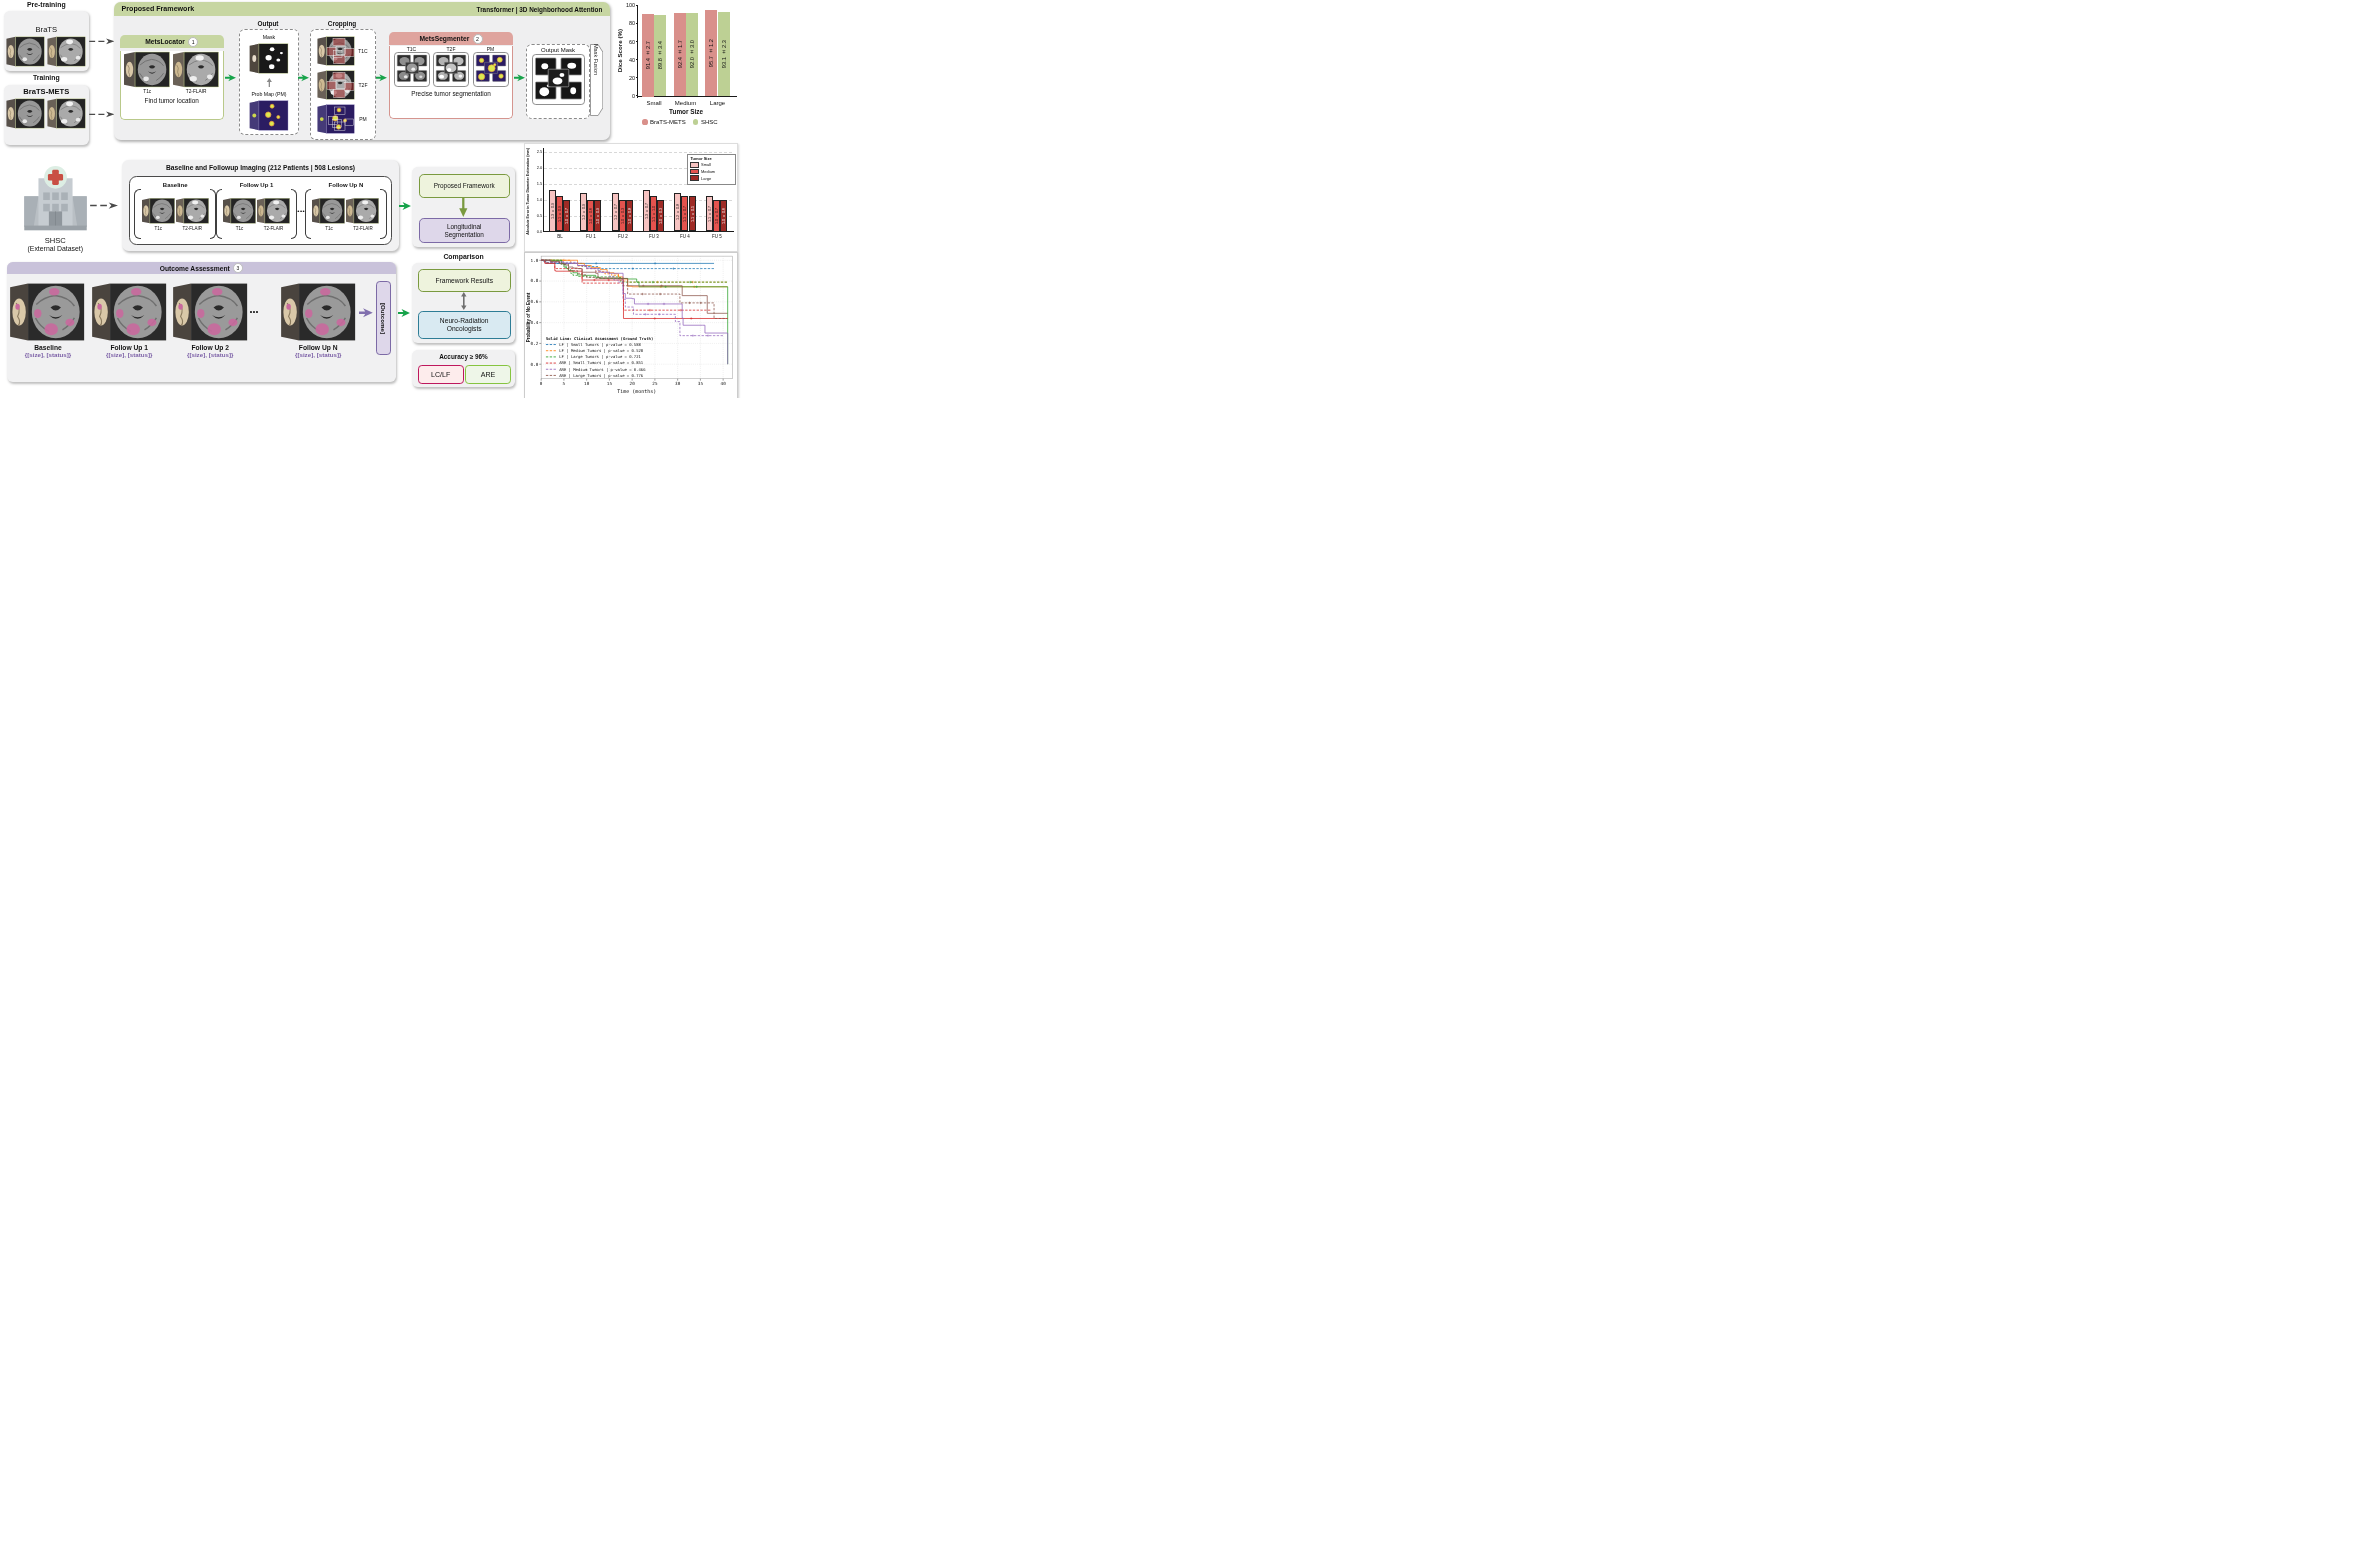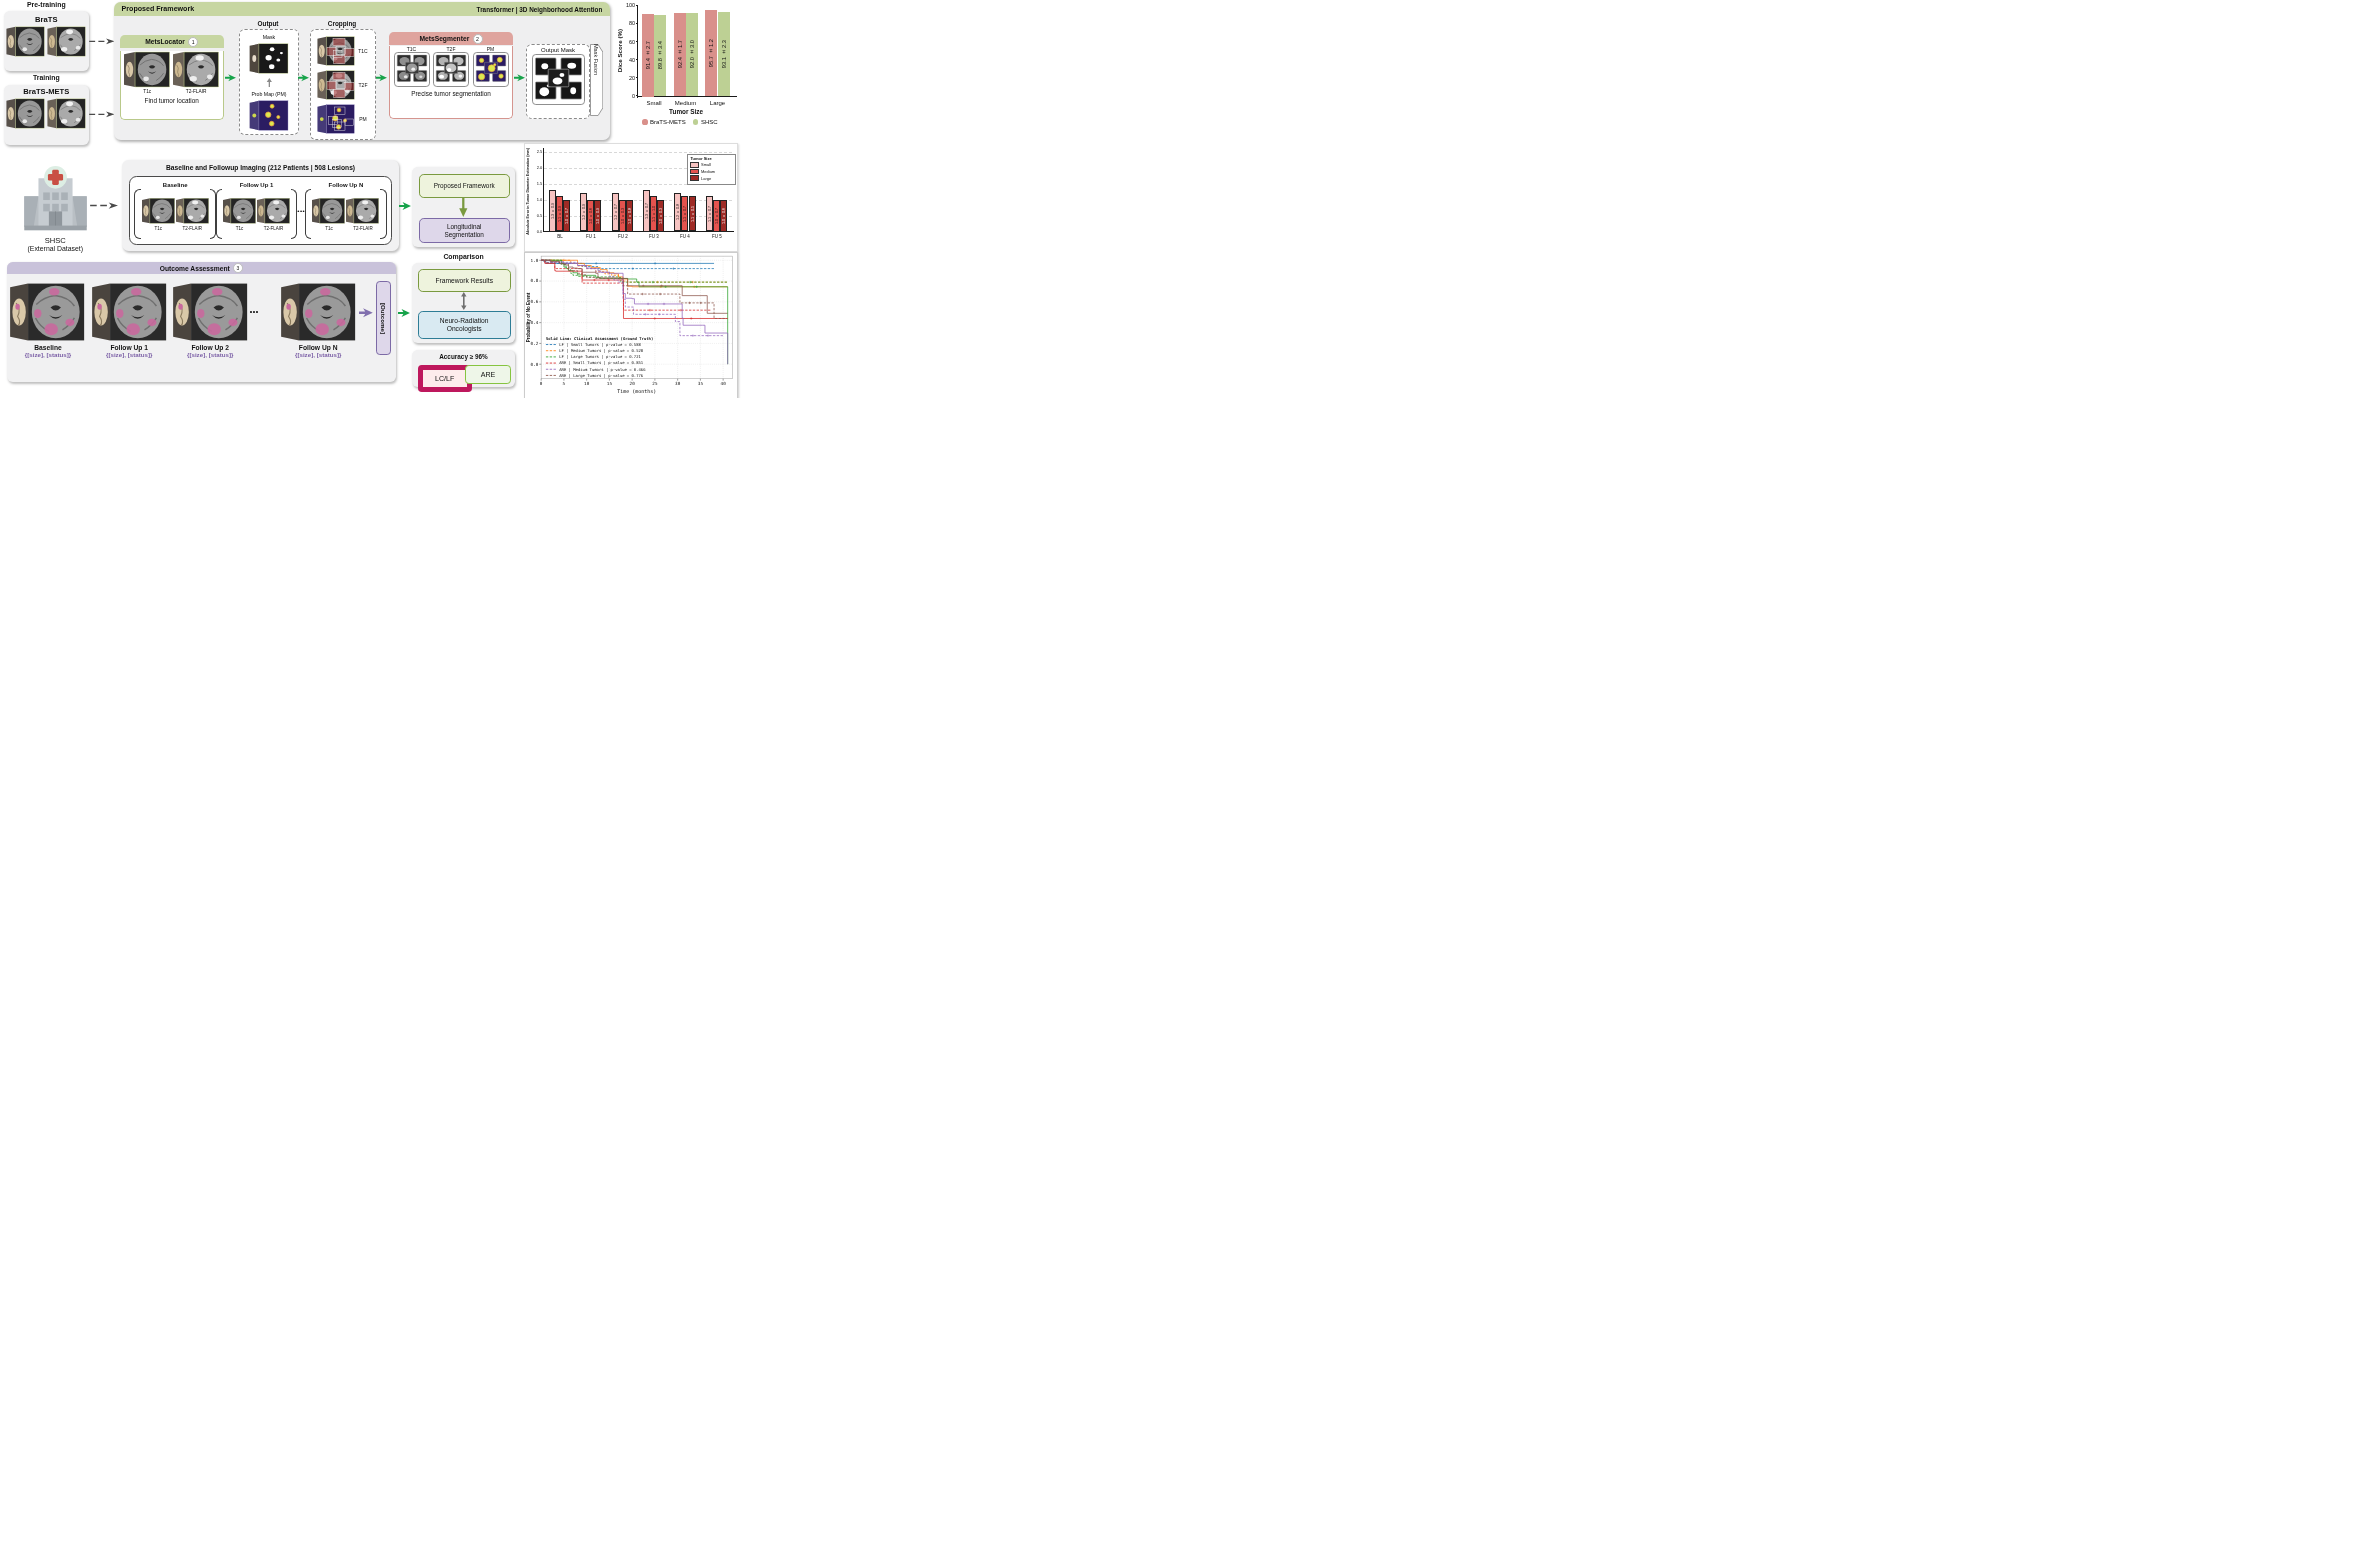--- a/index.html
+++ b/index.html
@@ -193,21 +193,21 @@
 <symbol id="arrow-dashed" viewBox="0 0 64 16">
   <line x1="0" y1="8" x2="44" y2="8" stroke="#4a4a4a" stroke-width="3.4" stroke-dasharray="15 8"></line>
   <polygon points="42,1 63,8 42,15 48,8" fill="#4a4a4a"></polygon>
 </symbol>
 </defs>
 </svg>
 
 <div class="abs ctr" style="left:3.8px;top:1px;width:85px;font-size:6.9px;font-weight:600;">Pre-training</div>
 
 <div class="abs card" style="left:3.8px;top:11.4px;width:85px;height:60px;">
-  <div class="ctr" style="font-size:7.6px;font-weight:700;margin-top:4px;">BraTS</div>
+  <div class="ctr" style="font-size:7.6px;font-weight:400;margin-top:14px;">BraTS</div>
   <div class="cube-row" style="margin-top:1.9px;">
     <svg style="width:39px;height:31px;" viewBox="0 0 82 66" width="39" height="31">
           <use href="#cube-t1"></use>
         </svg>
     <svg style="width:39px;height:31px;" viewBox="0 0 82 66" width="39" height="31">
           <use href="#cube-flair"></use>
         </svg>
   </div>
 </div>
 
@@ -667,21 +667,21 @@
     <polygon points="8,0 2,10 14,10" fill="#6f6f6f"></polygon>
     <polygon points="8,40 2,30 14,30" fill="#6f6f6f"></polygon>
   </svg>
   <div class="abs bluebox" style="left:5.7px;top:48px;width:91px;height:26px;flex-direction:column;line-height:1.15;">
     <span style="font-size:6.7px;">Neuro-Radiation</span>
     <span style="font-size:6.7px;">Oncologists</span>
   </div>
 </div>
 <div class="abs card" style="left:412px;top:350px;width:103px;height:37px;">
   <div class="ctr" style="font-size:6.4px;font-weight:700;margin-top:2.9px;">Accuracy ≥ 96%</div>
-  <div class="abs" style="left:5.7px;top:15px;width:44px;height:17px;background:#fdecec;border:5px solid #be185d;border-radius:3.8px;display:flex;align-items:center;justify-content:center;">
+  <div class="abs" style="left:5.7px;top:15px;width:44px;height:17px;background:#fdecec;border:1px solid #be185d;border-radius:3.8px;display:flex;align-items:center;justify-content:center;">
     <span style="font-size:7.1px;">LC/LF</span>
   </div>
   <div class="abs" style="left:53px;top:15px;width:44px;height:17px;background:#eef6e8;border:1px solid #86c440;border-radius:3.8px;display:flex;align-items:center;justify-content:center;">
     <span style="font-size:7.1px;">ARE</span>
   </div>
 </div>
 
 <div class="abs" id="km-chart" style="left:524px;top:252px;width:212px;height:146px;background:#fff;border:0.5px solid #ccc;box-shadow:0.5px 1px 1.9px rgba(0,0,0,.2);"><svg width="212" height="146" viewBox="0 0 446 306">
         <rect x="34" y="6" width="402" height="258" fill="#fff" stroke="#999" stroke-width="1"></rect>
         <line x1="34" y1="233.38983050847455" x2="436" y2="233.38983050847455" stroke="#c9c9c9" stroke-width="0.8" stroke-dasharray="1.5 2.5"></line>

